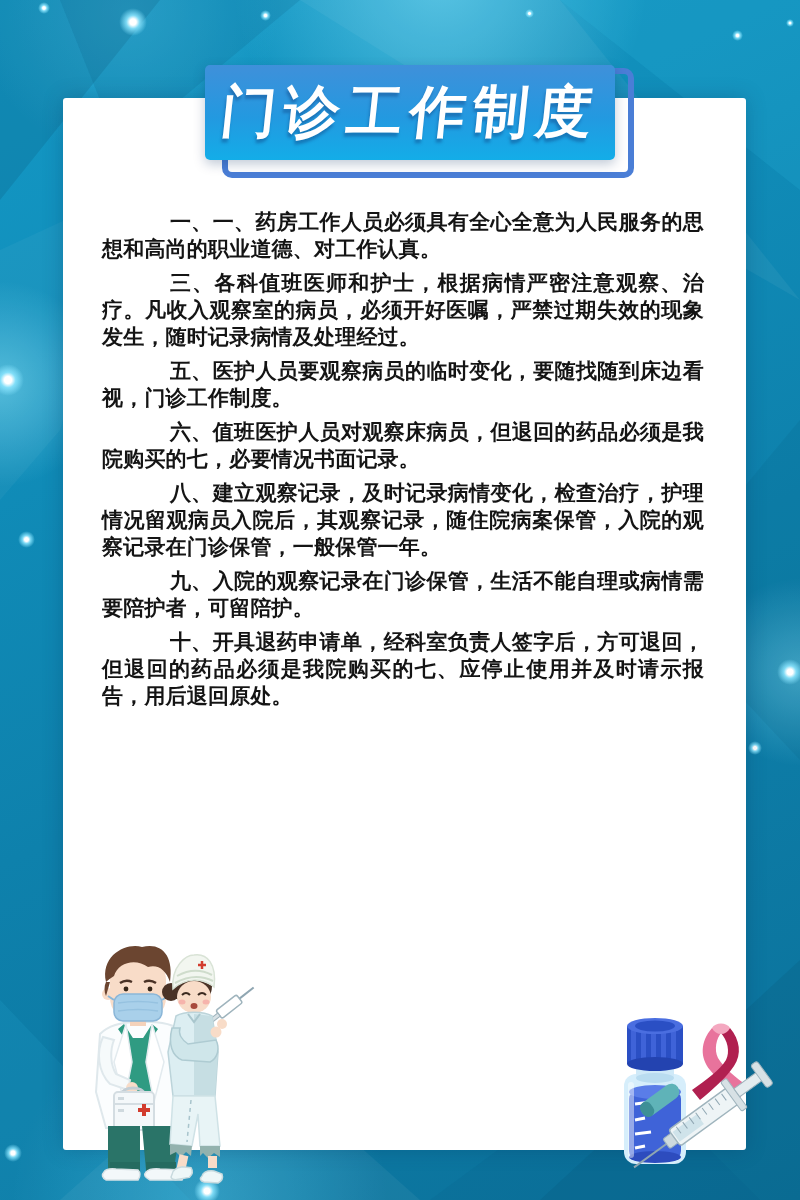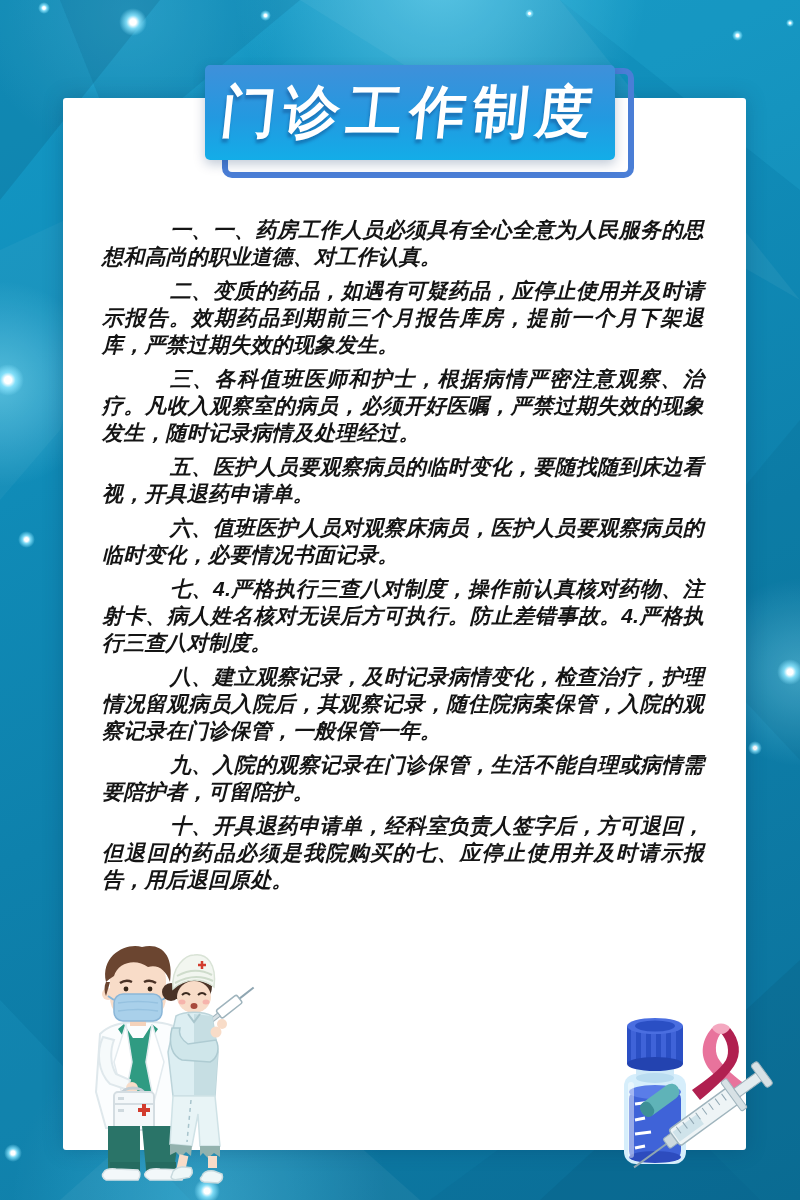--- a/index.html
+++ b/index.html
@@ -20,21 +20,21 @@
   .card{position:absolute;left:63px;top:98px;width:683px;height:1052px;background:#fff;
     border-radius:3px;box-shadow:0 0 20px rgba(0,45,85,.25);}
   .title-outline{position:absolute;left:222px;top:68px;width:400px;height:98px;
     border:6px solid #4a7ed6;border-radius:10px;}
   .banner{position:absolute;left:205px;top:65px;width:410px;height:95px;
     background:linear-gradient(180deg,#3f90da 0%,#2399e0 55%,#13ade8 100%);
     border-radius:5px;display:flex;align-items:center;justify-content:center;
     box-shadow:0 4px 12px rgba(0,40,90,.25);}
   .banner h1{margin:0;color:#fff;font-size:56px;font-weight:800;letter-spacing:7px;
     transform:skewX(-6deg);text-shadow:-1px 4px 3px rgba(15,70,135,.45);white-space:nowrap;}
-  .rules{position:absolute;left:102px;top:216px;width:602px;font-style:italic;}
+  .rules{position:absolute;left:102px;top:208px;width:602px;}
   .rules p{margin:0 0 7px 0;font-size:21px;line-height:27px;font-weight:700;color:#141414;
     text-indent:68px;text-align:justify;letter-spacing:.2px;}
   .illus{position:absolute;}
 </style>
 </head>
 <body>
 
 <div class="page">
 
   <svg class="facets" width="800" height="1200" viewBox="0 0 800 1200">
@@ -65,25 +65,23 @@
 
   <div class="card"></div>
 
   <div class="title-outline"></div>
   <div class="banner">
     <h1>门诊工作制度</h1>
   </div>
 
   <div class="rules">
     <p>一、一、药房工作人员必须具有全心全意为人民服务的思想和高尚的职业道德、对工作认真。</p>
-    <p>二、变质的药品，如遇有可疑药品，应停止使用并及时请示报告。效期药品到期前三个月报告库房，提前一个月下架退库，严禁过期失效的现象发生。</p>
     <p>三、各科值班医师和护士，根据病情严密注意观察、治疗。凡收入观察室的病员，必须开好医嘱，严禁过期失效的现象发生，随时记录病情及处理经过。</p>
-    <p>五、医护人员要观察病员的临时变化，要随找随到床边看视，开具退药申请单。</p>
-    <p>六、值班医护人员对观察床病员，医护人员要观察病员的临时变化，必要情况书面记录。</p>
-    <p>七、4.严格执行三查八对制度，操作前认真核对药物、注射卡、病人姓名核对无误后方可执行。防止差错事故。4.严格执行三查八对制度。</p>
+    <p>五、医护人员要观察病员的临时变化，要随找随到床边看视，门诊工作制度。</p>
+    <p>六、值班医护人员对观察床病员，但退回的药品必须是我院购买的七，必要情况书面记录。</p>
     <p>八、建立观察记录，及时记录病情变化，检查治疗，护理情况留观病员入院后，其观察记录，随住院病案保管，入院的观察记录在门诊保管，一般保管一年。</p>
     <p>九、入院的观察记录在门诊保管，生活不能自理或病情需要陪护者，可留陪护。</p>
     <p>十、开具退药申请单，经科室负责人签字后，方可退回，但退回的药品必须是我院购买的七、应停止使用并及时请示报告，用后退回原处。</p>
   </div>
 
   <svg class="illus" style="left:70px;top:942px;" width="150" height="250" viewBox="0 0 150 250">
 
     <path d="M30,92 C40,82 54,80 67,80 L80,80 C96,80 110,85 117,95 L122,160 L113,186 L36,186 L26,150 Z" fill="#fbfdfe" stroke="#dfe8ec" stroke-width="2"></path>
 
     <rect x="56" y="96" width="26" height="70" fill="#2f9b82"></rect>

